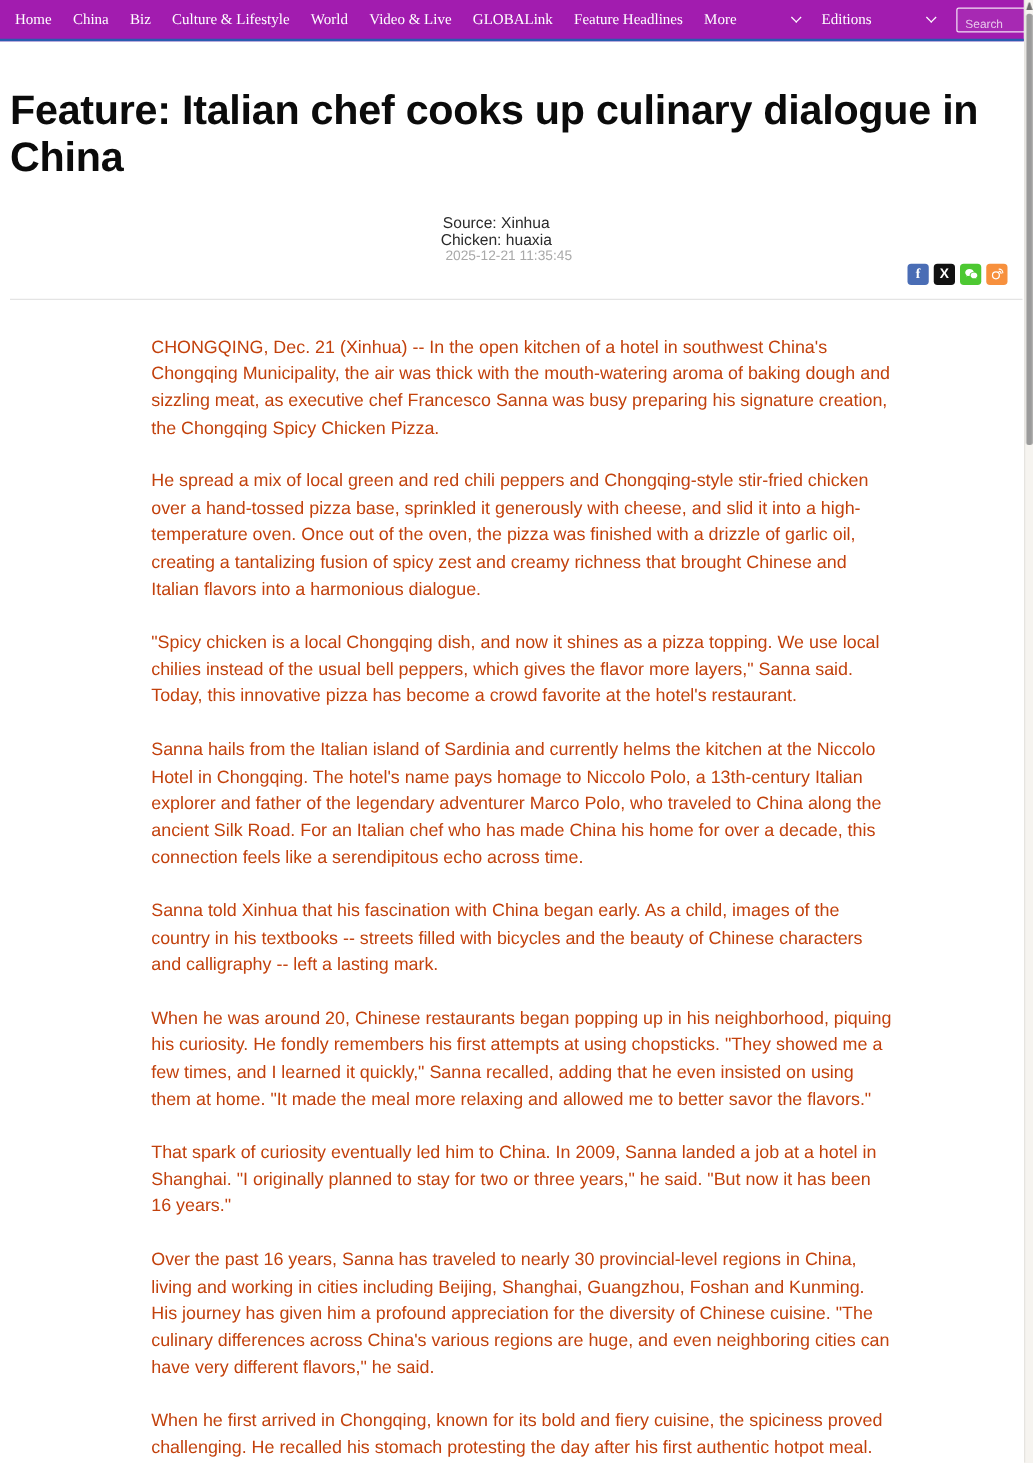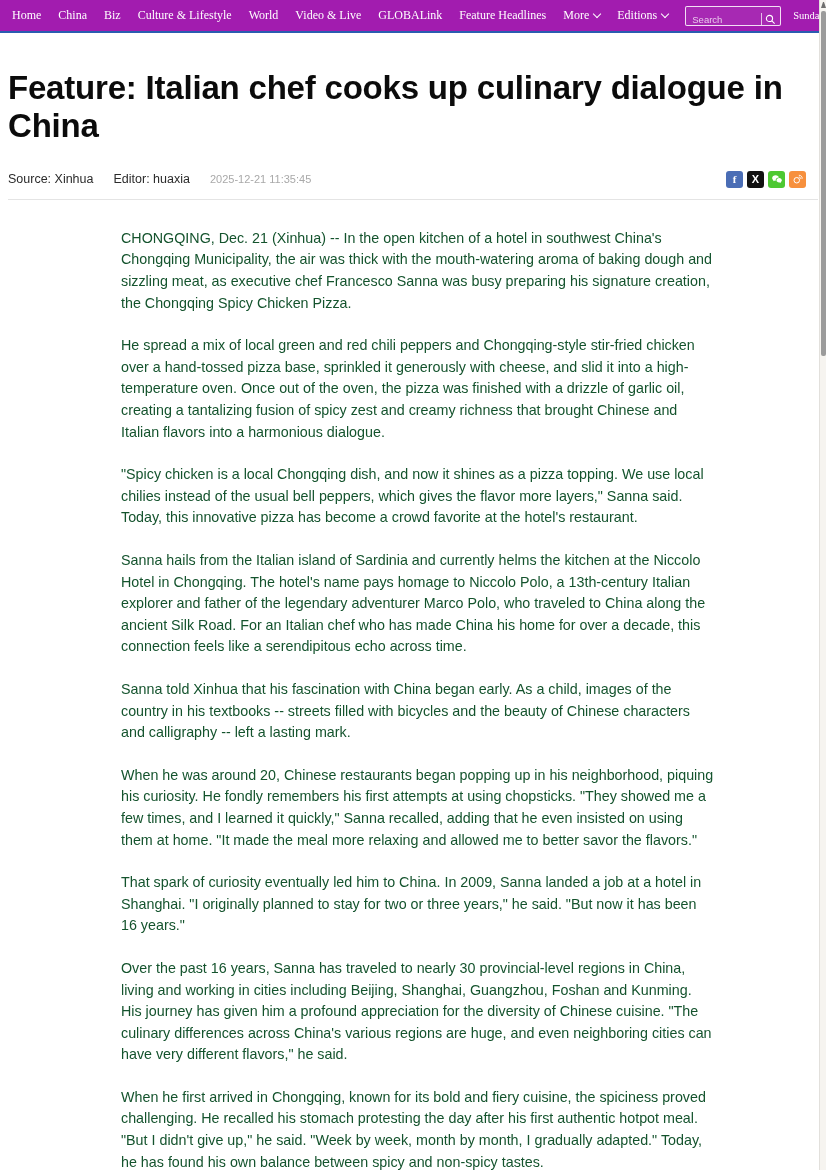--- a/index.html
+++ b/index.html
@@ -7,21 +7,21 @@
               font-family:"Liberation Sans", sans-serif; }
 
   
   .navbar {
     position:relative; height:33px; width:819px;
     background:#a21caf; border-bottom:2px solid #2a5cb0;
     display:flex; align-items:center; padding:0 10px 0 12px;
     color:#fff; font-family:"Liberation Serif", serif; font-size:12px;
   }
   .nav-item { margin-right:17px; white-space:nowrap; cursor:pointer; }
-  .nav-item.dd { display:inline-flex; align-items:center; }
+  .nav-item.dd { display:inline-flex; align-items:center;gap:40px; }
   .chev { display:inline-block; width:6px; height:6px; margin-left:5px; margin-top:-3px;
           border-right:1.5px solid #fff; border-bottom:1.5px solid #fff;
           transform:rotate(45deg); }
   .search-box {
     margin-left:auto; width:96px; height:20px;
     border:1px solid rgba(255,255,255,.85); border-radius:2px;
     display:flex; align-items:flex-end; padding:0 4px 0 6px; background:rgba(255,255,255,.06);
   }
   .search-box input {
     flex:1; min-width:0; background:transparent; border:none; outline:none;
@@ -30,36 +30,36 @@
   .search-box input::placeholder { color:rgba(255,255,255,.75); }
   .search-sep { width:1px; height:12px; background:rgba(255,255,255,.7); margin-right:3px; }
   .nav-date { margin-left:12px; font-size:10.5px; white-space:nowrap; }
 
   
   .headline {
     margin:36px 14px 0 8px;
     font-family:Liberation Sans, sans-serif; font-weight:bold;
     font-size:33px; line-height:1.15; color:#0b0b0b; letter-spacing:-.2px;
   }
-  .meta-row { display:flex; align-items:center; margin:26px 20px 0 8px; }
+  .meta-row { display:flex; align-items:center; margin:26px 20px 0 8px;flex-direction:column; }
   .meta-label { font-size:12.5px; color:#2b2b2b; margin-right:20px; }
   .meta-time { font-size:11px; color:#a9a9a9; }
   .share-group { margin-left:auto; display:flex; gap:4px; }
   .share-btn {
     width:17px; height:17px; border-radius:3px; cursor:pointer;
     display:flex; align-items:center; justify-content:center;
     color:#fff; font-size:11px; font-weight:bold; overflow:hidden;
   }
   .share-btn svg { width:12px; height:12px; display:block; }
   .divider { border-top:1px solid #e4e4e4; margin:11px 8px 0 8px; }
 
   
   .article-body { margin:28px 112px 0 121px; }
   .article-body p {
-    font-size:14.3px; line-height:21.6px; color:#14532d;
+    font-size:14.3px; line-height:21.6px; color:#c2410c;
     margin-bottom:21px; text-align:left;
   }
 
   
   .scrollbar {
     position:fixed; top:0; right:0; width:7px; height:1170px;
     background:#f6f4f0; border-left:1px solid #e2e0dc; z-index:10;
   }
   .scroll-arrow { position:absolute; top:1px; left:1px; width:5px; height:7px;
     border-left:2.5px solid transparent; border-right:2.5px solid transparent;
@@ -98,21 +98,21 @@
       </svg>
     </span>
   </div>
   <span class="nav-date">Sunday, December 21, 2025</span>
 </div>
 
 <h1 class="headline">Feature: Italian chef cooks up culinary dialogue in China</h1>
 
 <div class="meta-row">
   <span class="meta-label">Source: Xinhua</span>
-  <span class="meta-label">Editor: huaxia</span>
+  <span class="meta-label">Chicken: huaxia</span>
   <span class="meta-time">2025-12-21 11:35:45</span>
 
   <div class="share-group">
     <div class="share-btn" style="font-family: &quot;Liberation Serif&quot;, serif; background: rgb(74, 109, 181);">f</div>
     <div class="share-btn" style="background: rgb(17, 17, 17);">X</div>
     <div class="share-btn" style="background: rgb(77, 200, 50);">
       <svg viewBox="0 0 24 24">
         <path fill="#fff" d="M9.2 4.5c-3.8 0-6.9 2.5-6.9 5.6 0 1.8 1 3.3 2.5 4.4l-.6 2 2.3-1.2c.8.2 1.7.4 2.7.4h.4a4.8 4.8 0 0 1-.2-1.4c0-2.9 2.8-5.2 6.2-5.2h.4c-.5-2.6-3.3-4.6-6.8-4.6z"></path>
         <path fill="#fff" d="M21.7 14.6c0-2.5-2.4-4.6-5.4-4.6s-5.4 2.1-5.4 4.6 2.4 4.6 5.4 4.6c.7 0 1.4-.1 2-.3l1.8.9-.5-1.6c1.3-.8 2.1-2.1 2.1-3.6z"></path>
       </svg>

